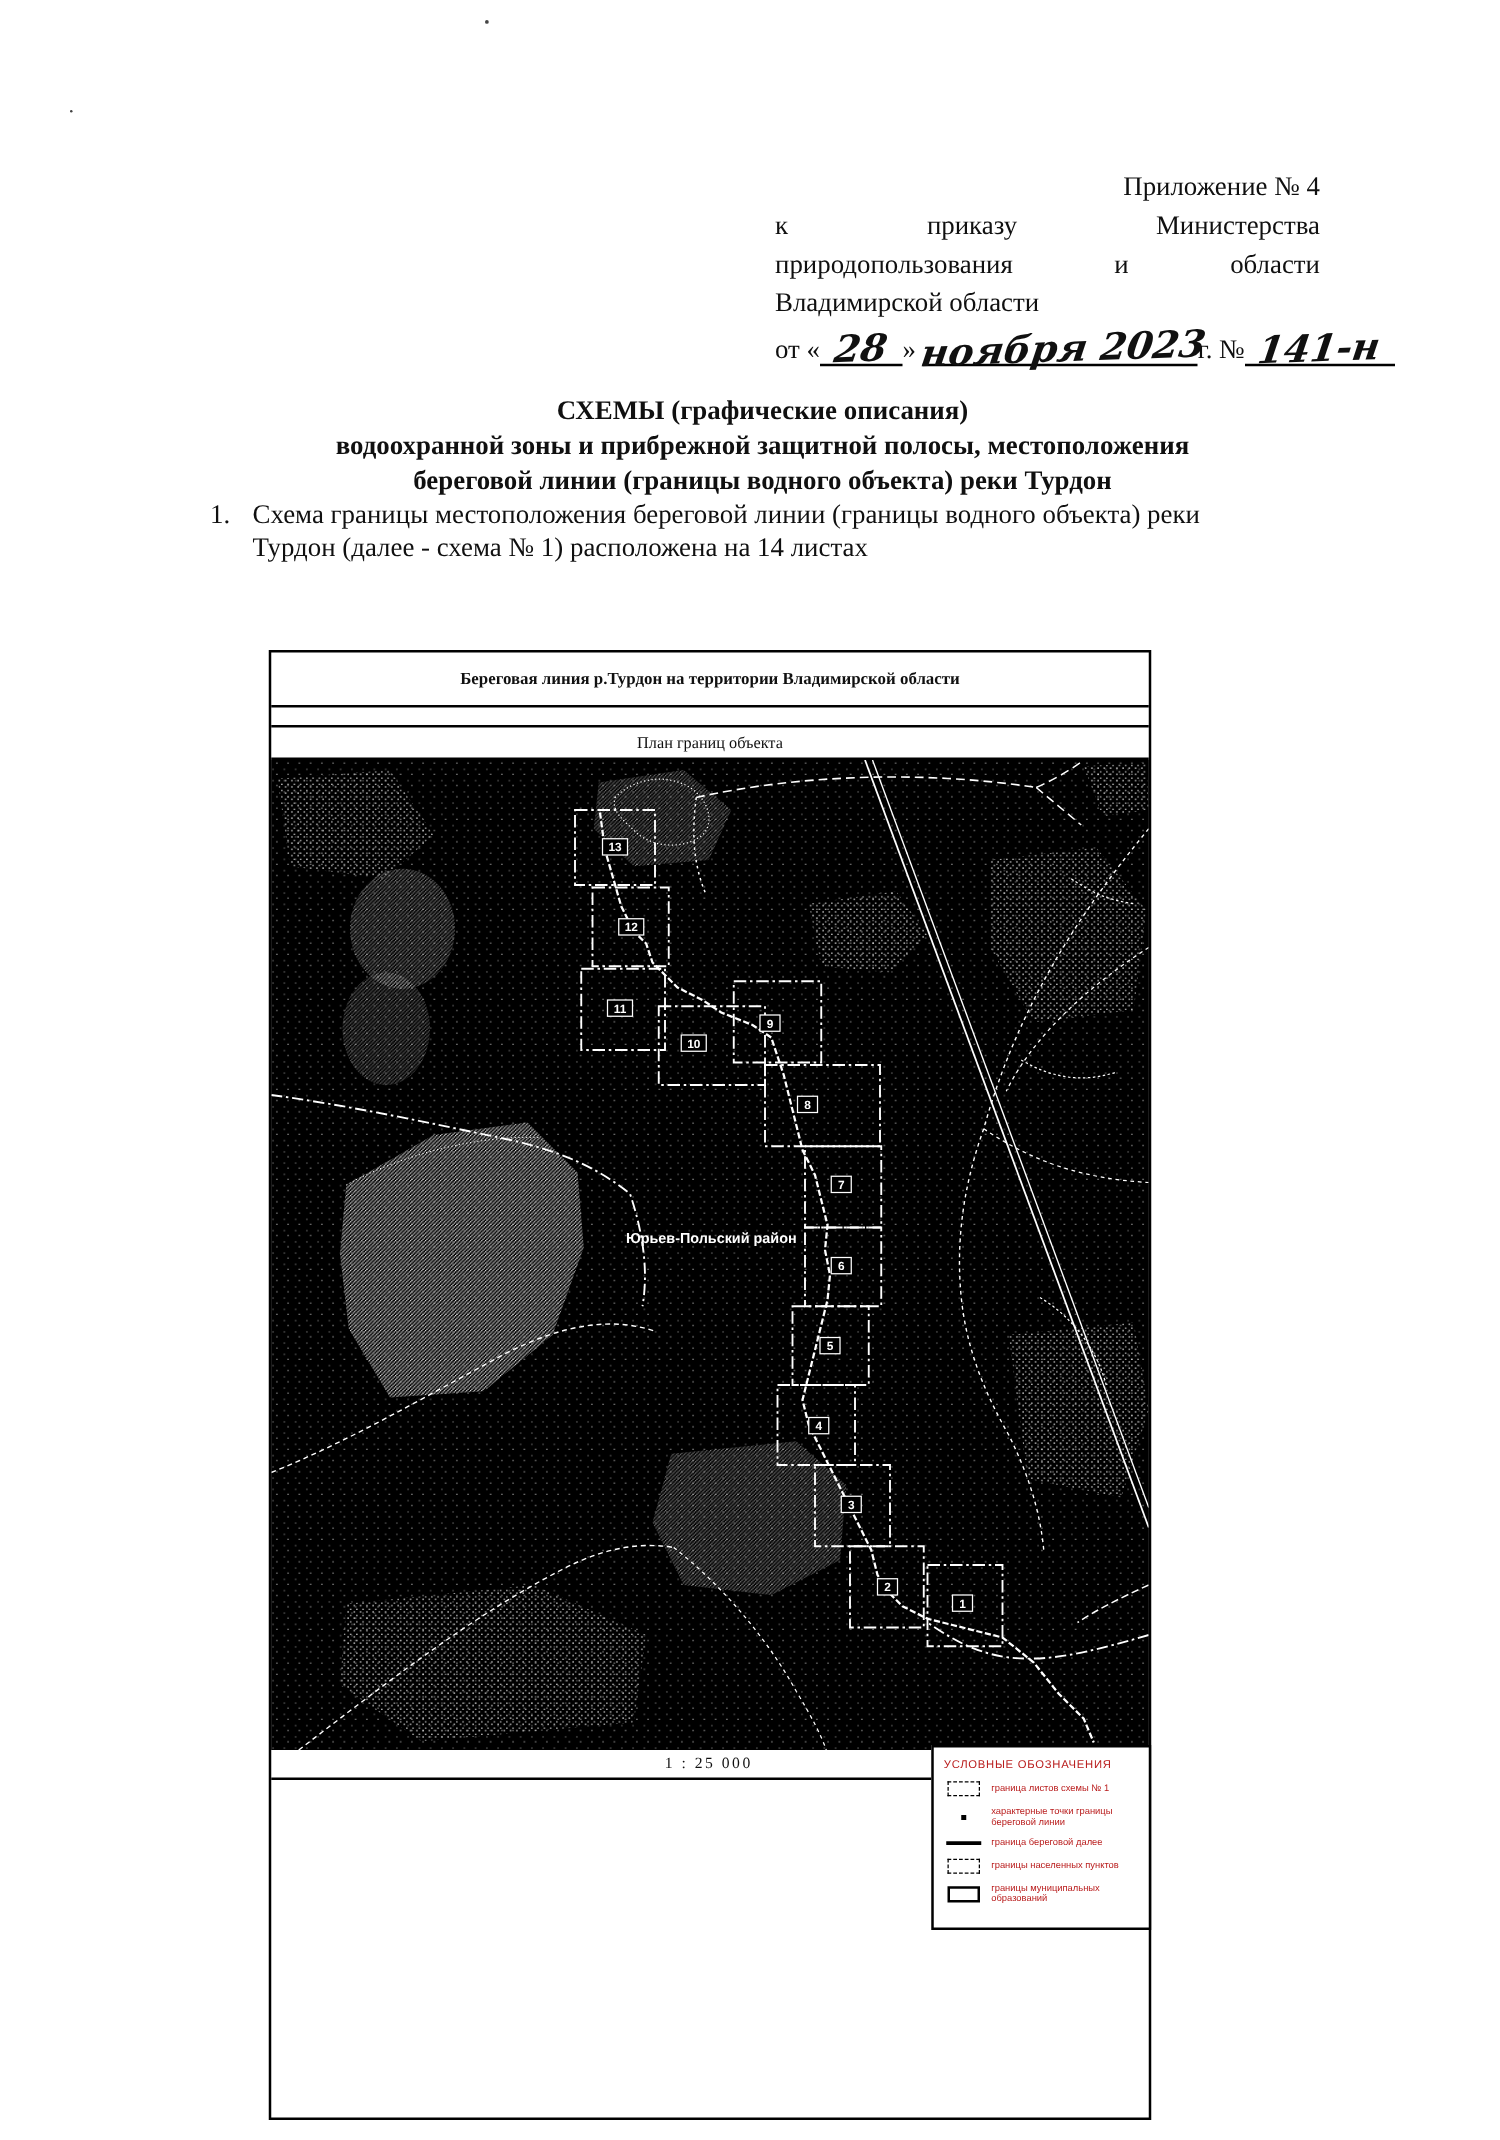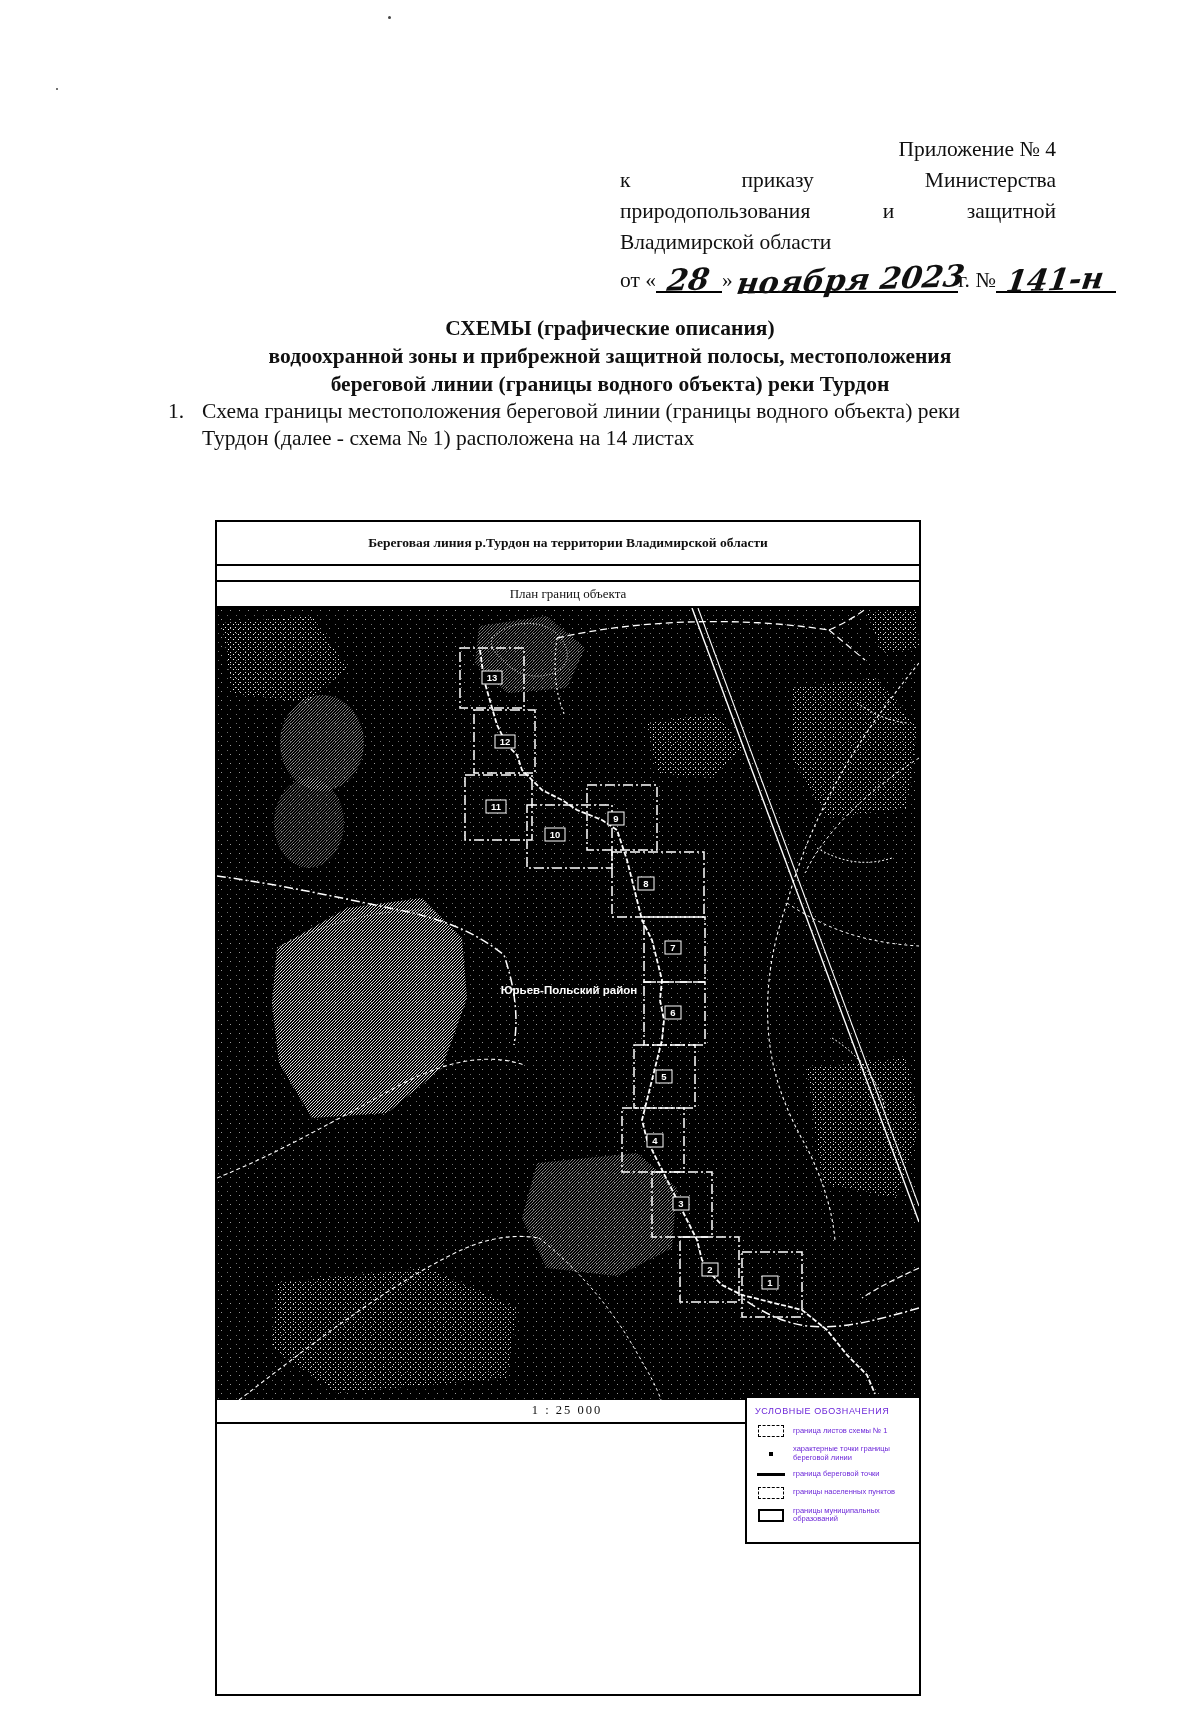--- a/index.html
+++ b/index.html
@@ -46,21 +46,21 @@
   .map { position:relative; width:702px; height:792px; background:#000; overflow:hidden; }
   .scale-row { height:22px; border-bottom:2px solid #000; position:relative; }
   .scale-text { position:absolute; left:0; top:3px; width:700px; text-align:center;
                 font-size:12.5px; letter-spacing:2px; }
   .white-box { height:114px; }
 
   
   .legend { position:absolute; left:528px; top:874px; width:176px; height:148px;
             background:#fff; border:2px solid #000; box-sizing:border-box;
             padding:6px 5px 0 7px; font-family:"Liberation Sans",sans-serif;
-            color:#6d28d9; filter:blur(.25px); }
+            color:#b91c1c; filter:blur(.25px); }
   .leg-title { font-size:9px; letter-spacing:.6px; margin:2px 0 9px 1px; }
   .leg-item { display:flex; align-items:center; margin-bottom:8px; }
   .leg-sym { width:34px; min-width:34px; display:flex; justify-content:center;
              margin-right:5px; }
   .leg-txt { font-size:7.5px; line-height:8.5px; }
   .sym-dashdot { width:26px; height:12px; border:1px dashed #000; box-sizing:border-box; }
   .sym-point { width:4px; height:4px; background:#000; }
   .sym-line { width:28px; height:2.5px; background:#000; }
   .sym-dashed { width:26px; height:12px; border:1px dashed #000; box-sizing:border-box; }
   .sym-bold { width:26px; height:13px; border:2.5px solid #000; box-sizing:border-box; }
@@ -76,21 +76,21 @@
   <div class="hdr">
     <div class="hdr-l1">Приложение № 4</div>
     <div class="just">
       <span>к</span>
       <span>приказу</span>
       <span>Министерства</span>
     </div>
     <div class="just">
       <span>природопользования</span>
       <span>и</span>
-      <span>защитной</span>
+      <span>области</span>
     </div>
     <div>Владимирской области</div>
     <div class="dateline">
       <span>от «</span><span class="u1 u-day"><span class="hw">28</span></span><span>»</span>
       <span class="u1 u-month"><span class="hw">ноября 2023</span></span><span>г. №</span><span class="u1 u-num"><span class="hw">141-н</span></span>
     </div>
   </div>
 
   <div class="title">
     <div>СХЕМЫ (графические описания)</div>
@@ -259,21 +259,21 @@
       <div class="leg-item">
         <span class="leg-sym">
             <span class="sym-point"></span>
           </span>
         <span class="leg-txt">характерные точки границы береговой линии</span>
       </div>
       <div class="leg-item">
         <span class="leg-sym">
             <span class="sym-line"></span>
           </span>
-        <span class="leg-txt">граница береговой точки</span>
+        <span class="leg-txt">граница береговой далее</span>
       </div>
       <div class="leg-item">
         <span class="leg-sym">
             <span class="sym-dashed"></span>
           </span>
         <span class="leg-txt">границы населенных пунктов</span>
       </div>
       <div class="leg-item">
         <span class="leg-sym">
             <span class="sym-bold"></span>

